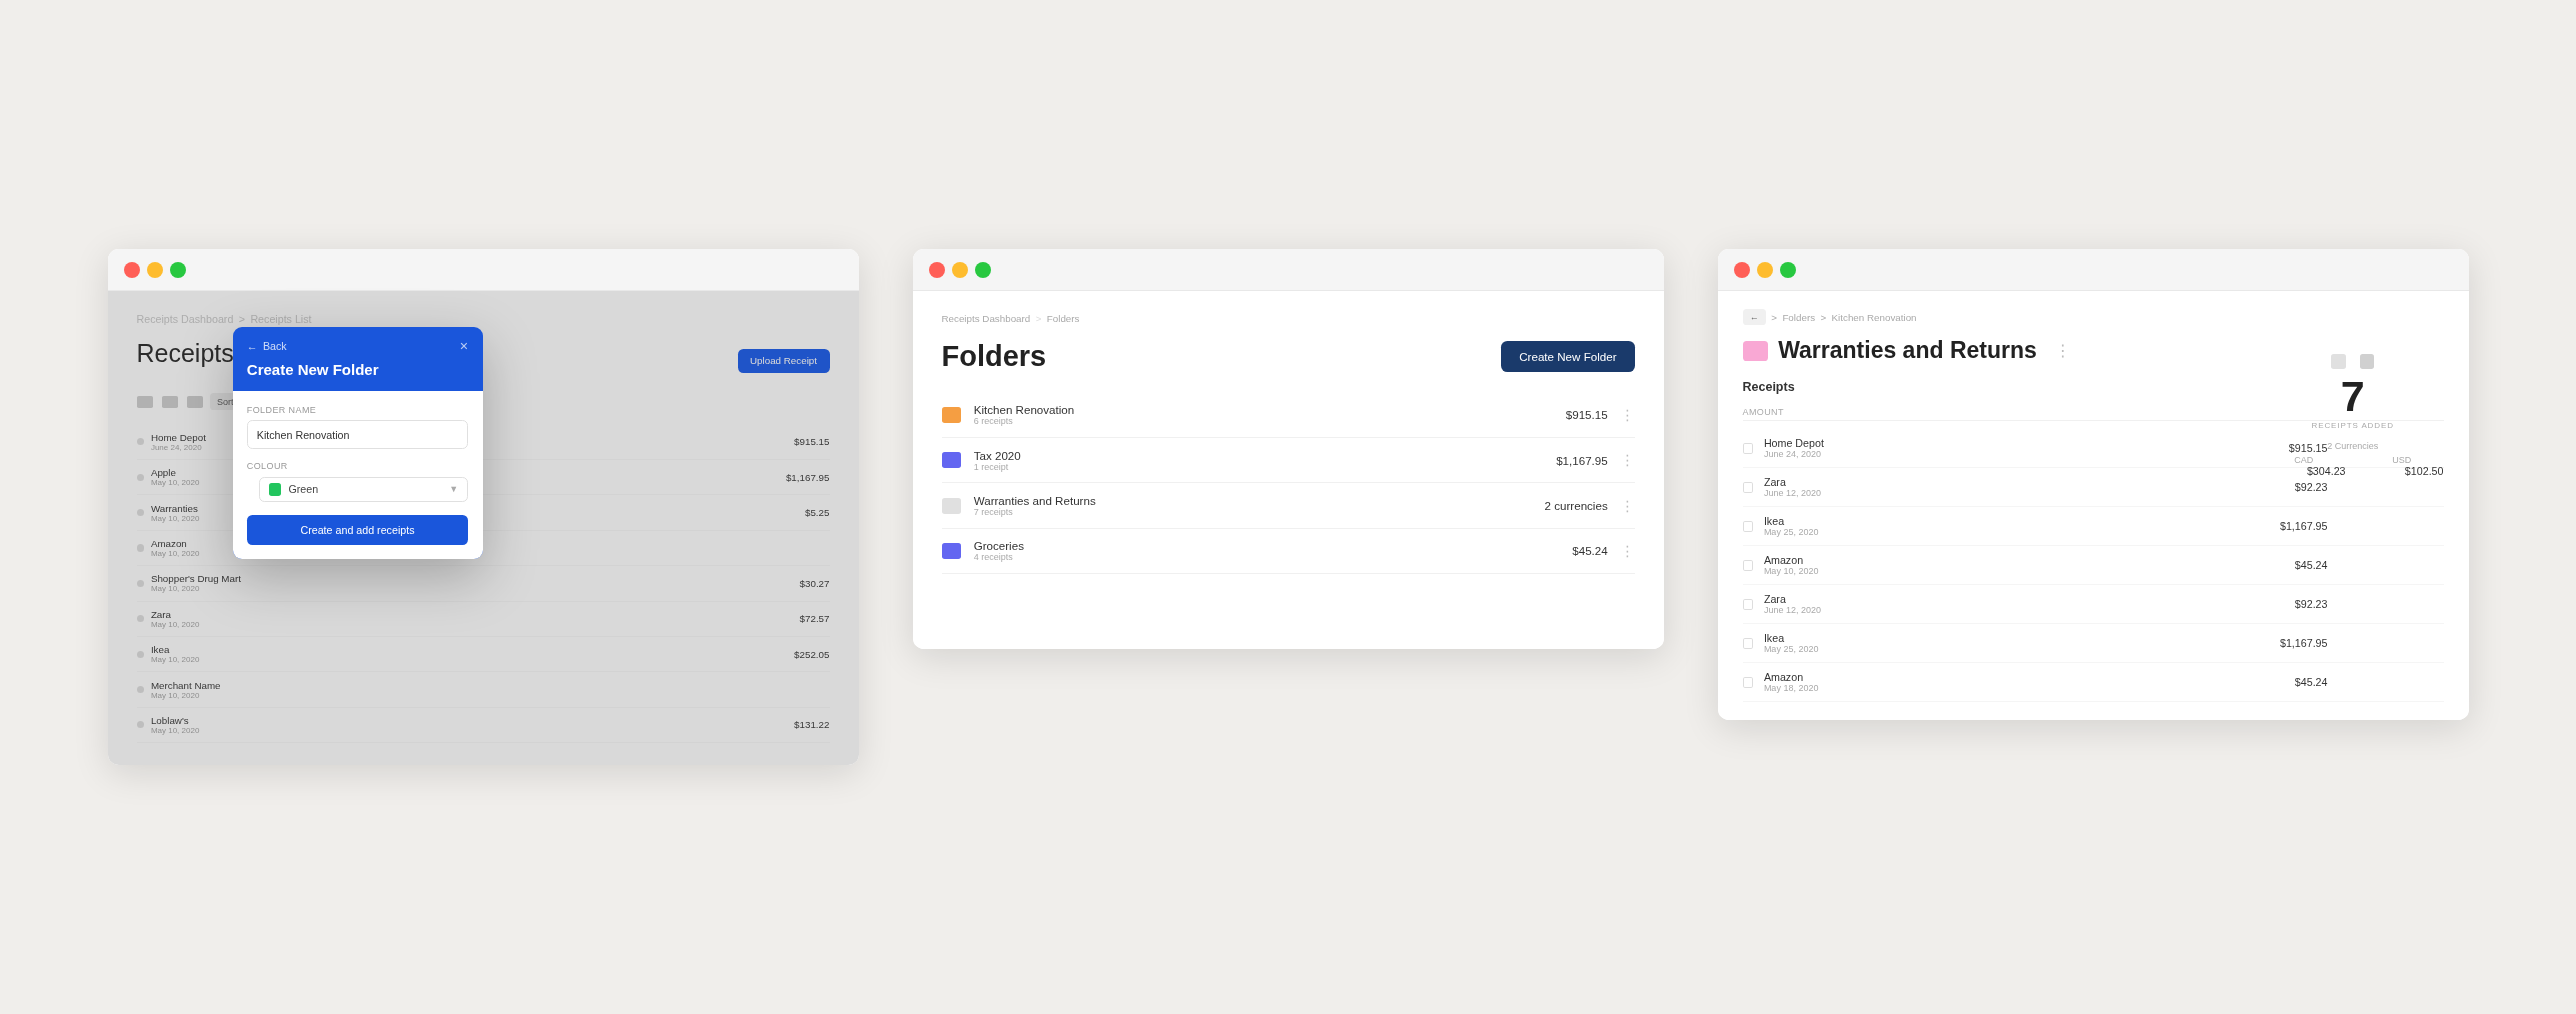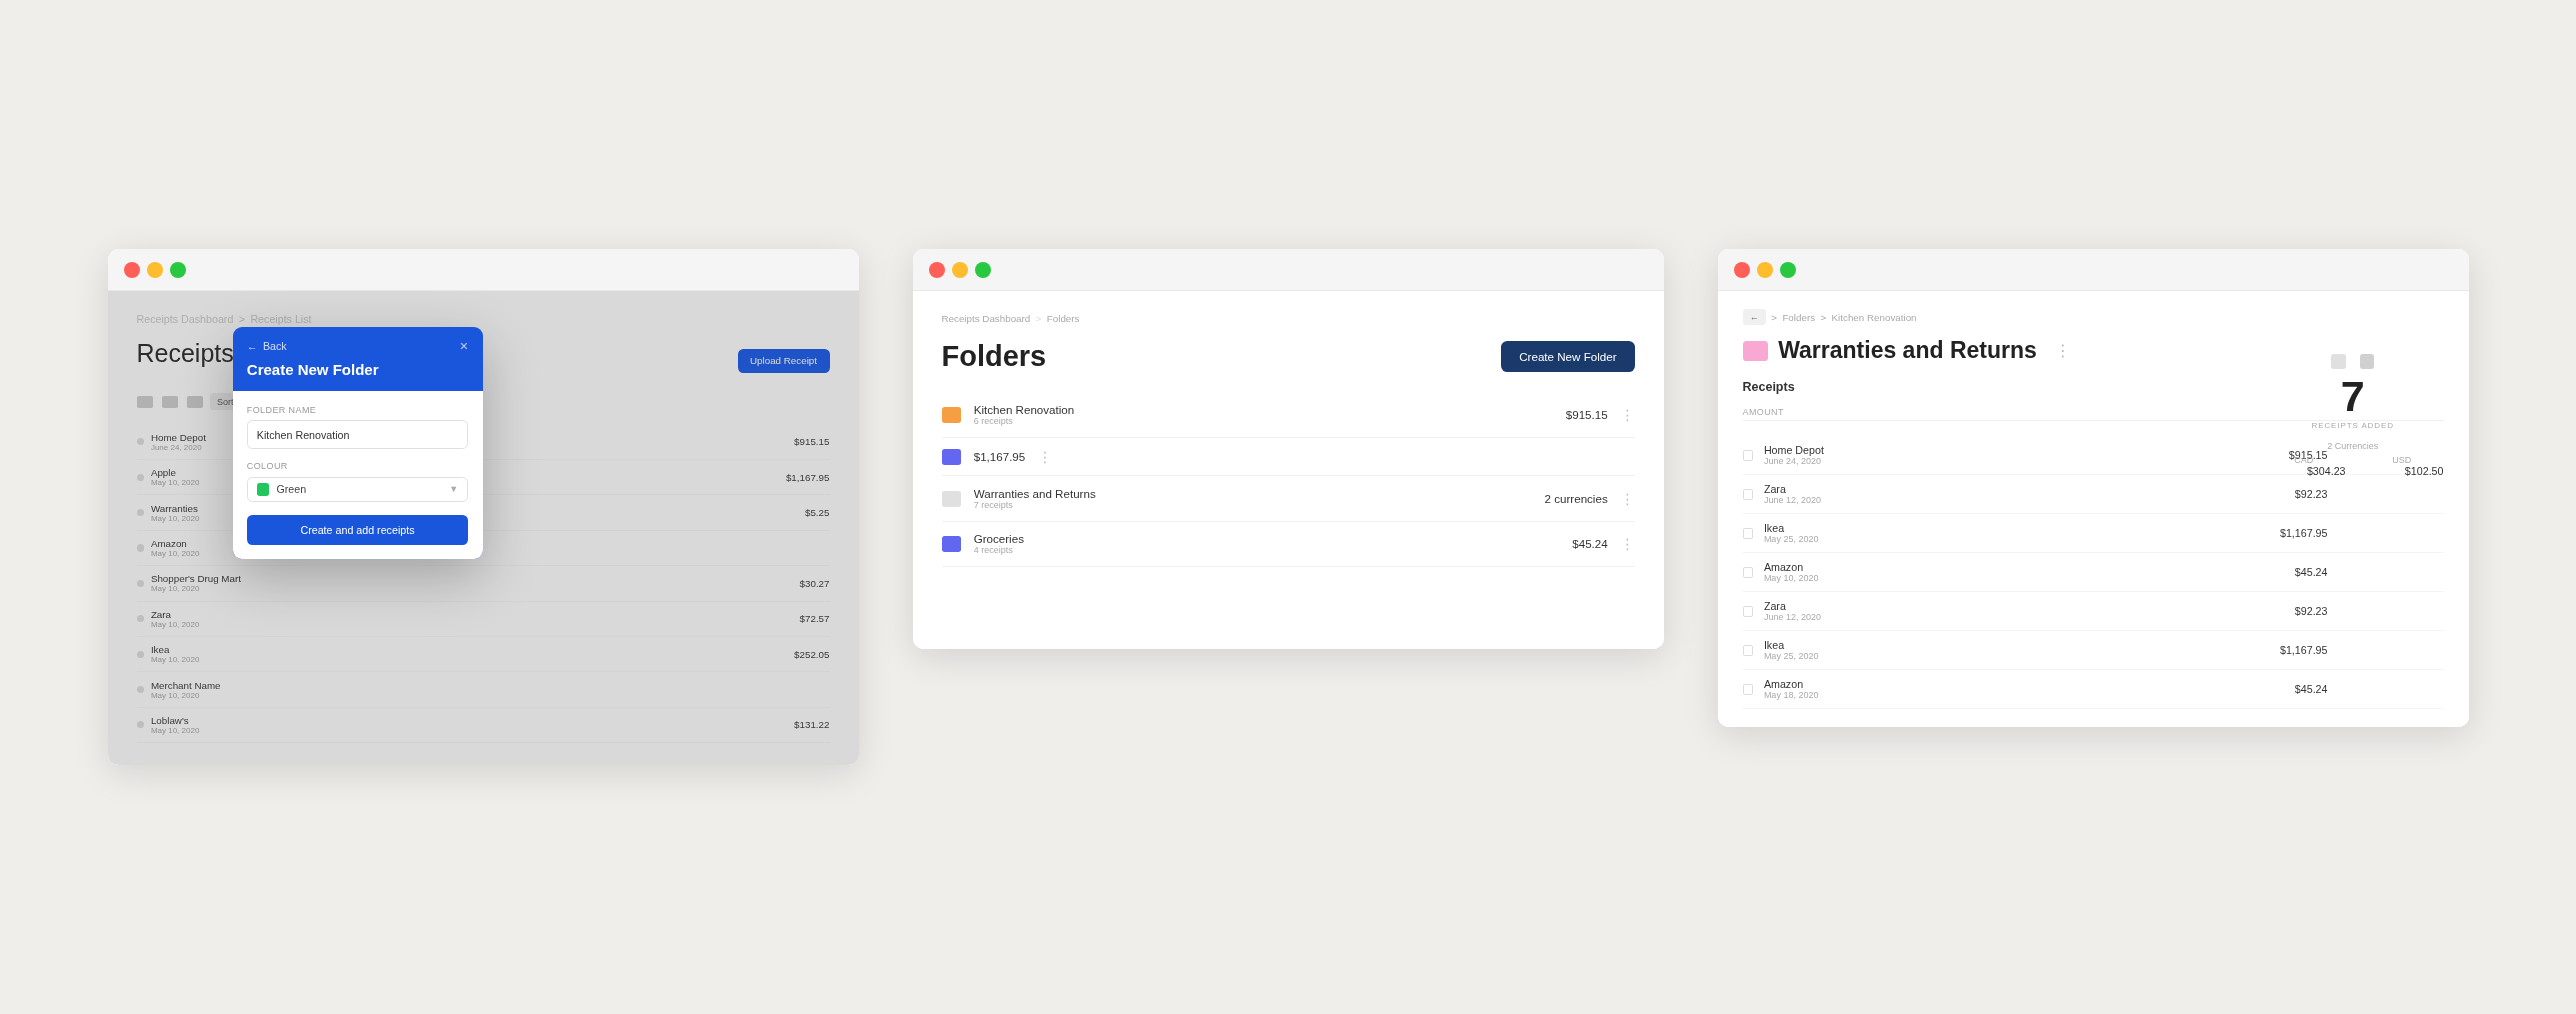--- a/index.html
+++ b/index.html
@@ -193,20 +193,21 @@
       outline: none;
     }
     .color-row {
       display: flex;
       align-items: center;
       gap: 7.2px;
       border: 0.9px solid #e0e0e0;
       border-radius: 5.4px;
       padding: 5.4px 9px;
       margin-bottom: 12.5px;
+      margin-left: 12px;
     }
     .color-swatch {
       width: 12.5px; height: 12.5px; border-radius: 2.7px; background: #22c55e;
     }
     .color-label { font-size: 10.7px; color: #444; flex: 1; }
     .color-arrow { color: #aaa; font-size: 9px; }
     .modal-submit {
       width: 100%;
       background: #1a56db;
       color: #fff;
@@ -310,21 +311,21 @@
       font-size: 12.5px;
       font-weight: 600;
       color: #333;
       margin-bottom: 9px;
     }
     .p3-table-header {
       display: flex;
       justify-content: flex-end;
       padding: 3.6px 0;
       border-bottom: 0.9px solid #f0f0f0;
-      margin-bottom: 15px;
+      margin-bottom: 8px;
       gap: 10.7px;
     }
     .p3-receipt-row {
       display: flex;
       align-items: center;
       padding: 8px 0;
       border-bottom: 0.9px solid #f5f5f5;
     }
     .p3-checkbox {
       width: 10.7px; height: 10.7px; border: 0.9px solid #ddd; border-radius: 1.8px; margin-right: 10.7px; flex-shrink: 0;
@@ -538,20 +539,24 @@
     <div class="folder-icon" style="background:#f59e42;"></div>
     <div class="folder-info">
       <div class="folder-name">Kitchen Renovation</div>
       <div class="folder-sub">6 receipts</div>
     </div>
     <div class="folder-amount">$915.15</div>
     <div class="folder-menu">⋮</div>
   </div>
               <div class="folder-row">
     <div class="folder-icon" style="background:#6366f1;"></div>
+    <div class="folder-info">
+      <div class="folder-name">Tax 2020</div>
+      <div class="folder-sub">1 receipt</div>
+    </div>
     <div class="folder-amount">$1,167.95</div>
     <div class="folder-menu">⋮</div>
   </div>
               <div class="folder-row">
     <div class="folder-icon" style="background:#e0e0e0;"></div>
     <div class="folder-info">
       <div class="folder-name">Warranties and Returns</div>
       <div class="folder-sub">7 receipts</div>
     </div>
     <div class="folder-amount">2 currencies</div>

